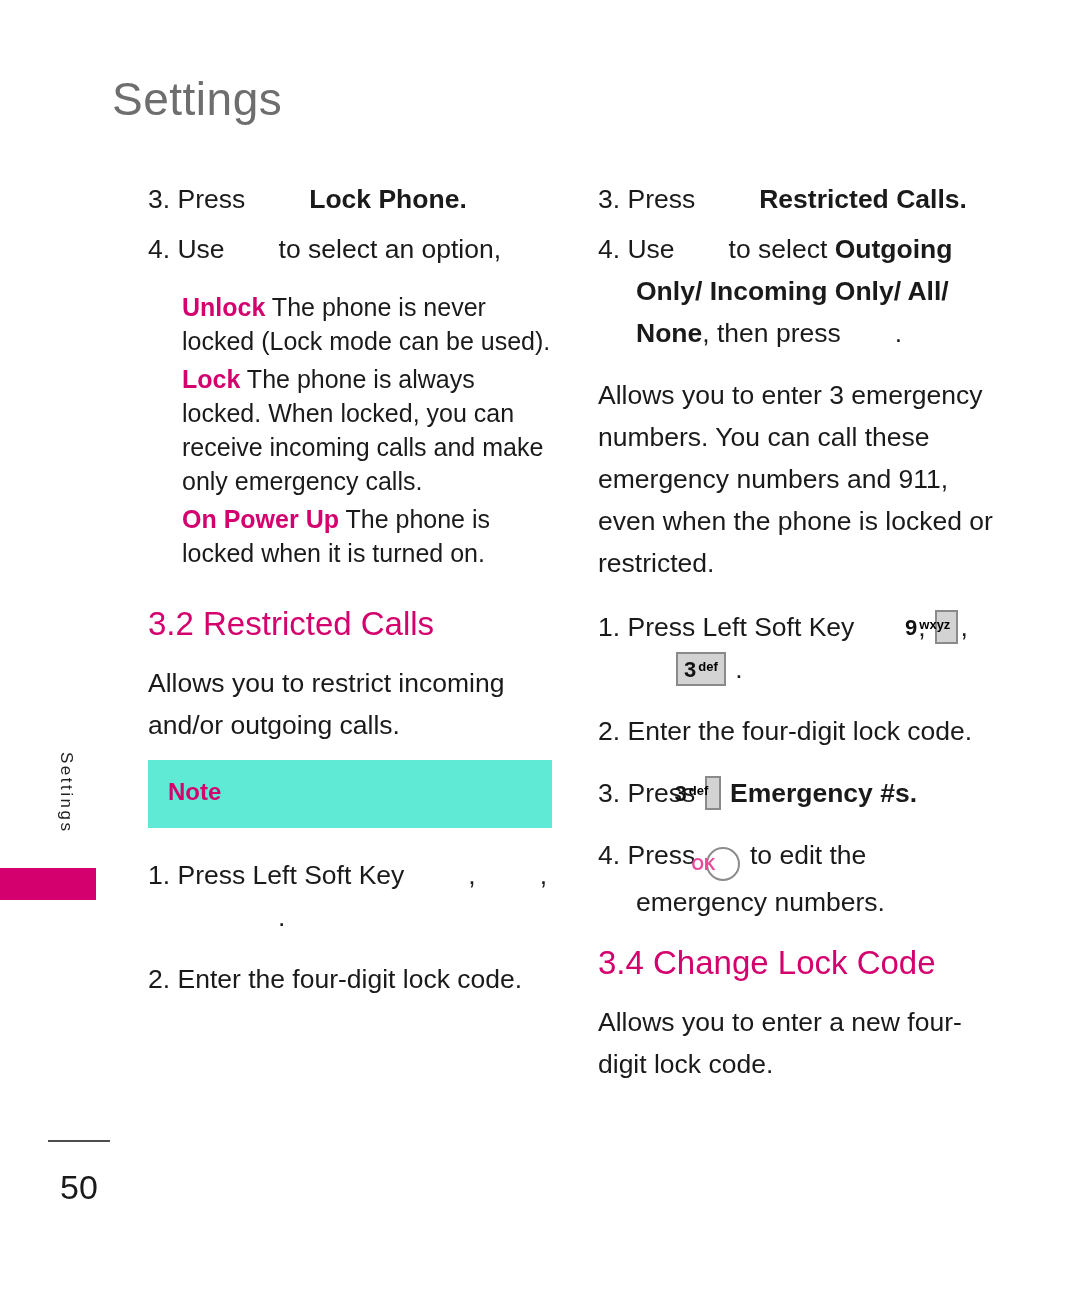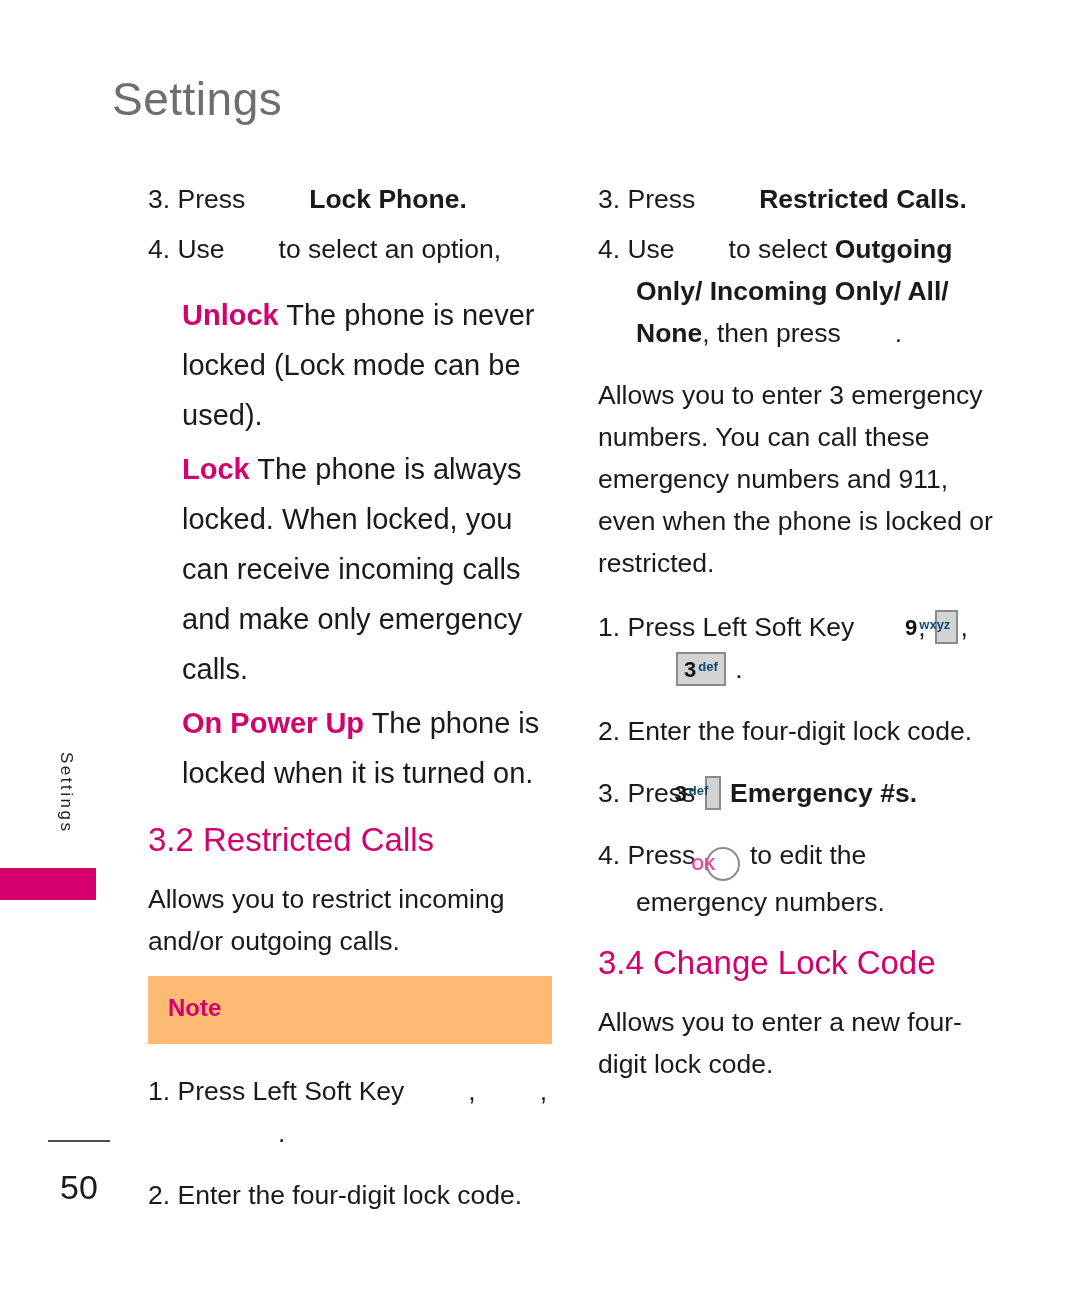--- a/index.html
+++ b/index.html
@@ -83,27 +83,27 @@
   .step {
     font-size: 26.5px;
     line-height: 42px;
     margin: 0 0 20px 0;
     padding-left: 38px;
     text-indent: -38px;
     color: #1a1a1a;
   }
   .step.tight { margin-bottom: 8px; }
   .sub {
-    font-size: 29px;
-    line-height: 50px;
+    font-size: 25px;
+    line-height: 34px;
     margin: 0 0 4px 0;
     padding-left: 34px;
     color: #1a1a1a;
   }
-  .sub.last { margin-bottom: 22px; }
+  .sub.last { margin-bottom: 34px; }
   .b { font-weight: 700; }
   .term {
     color: #d4006e;
     font-weight: 700;
   }
   .gap-sm { display: inline-block; width: 54px; }
   .gap-md { display: inline-block; width: 64px; }
 
   
   .sec-head {
@@ -126,21 +126,21 @@
     margin: 0 2px;
   }
   .keycap .num {
     font-size: 22px;
     font-weight: 700;
     color: #111;
   }
   .keycap .sub-letters {
     font-size: 13px;
     font-weight: 700;
-    color: #0c4a6e;
+    color: #000000;
     vertical-align: 6px;
     margin-left: 2px;
   }
   .okkey {
     display: inline-block;
     width: 34px;
     height: 34px;
     border: 2.5px solid #8c8c8c;
     border-radius: 50%;
     line-height: 31px;
@@ -148,21 +148,21 @@
     font-size: 16px;
     font-weight: 700;
     color: #ec4899;
     vertical-align: -6px;
     margin: 0 3px;
     box-sizing: border-box;
   }
 
   
   .note-box {
-    background: #fdba74;
+    background: #5eead4;
     padding: 16px 20px 18px 20px;
     margin: 14px 0 26px 0;
     box-sizing: border-box;
   }
   .note-title {
     color: #d4006e;
     font-weight: 700;
     font-size: 24px;
     line-height: 32px;
     margin-bottom: 2px;

